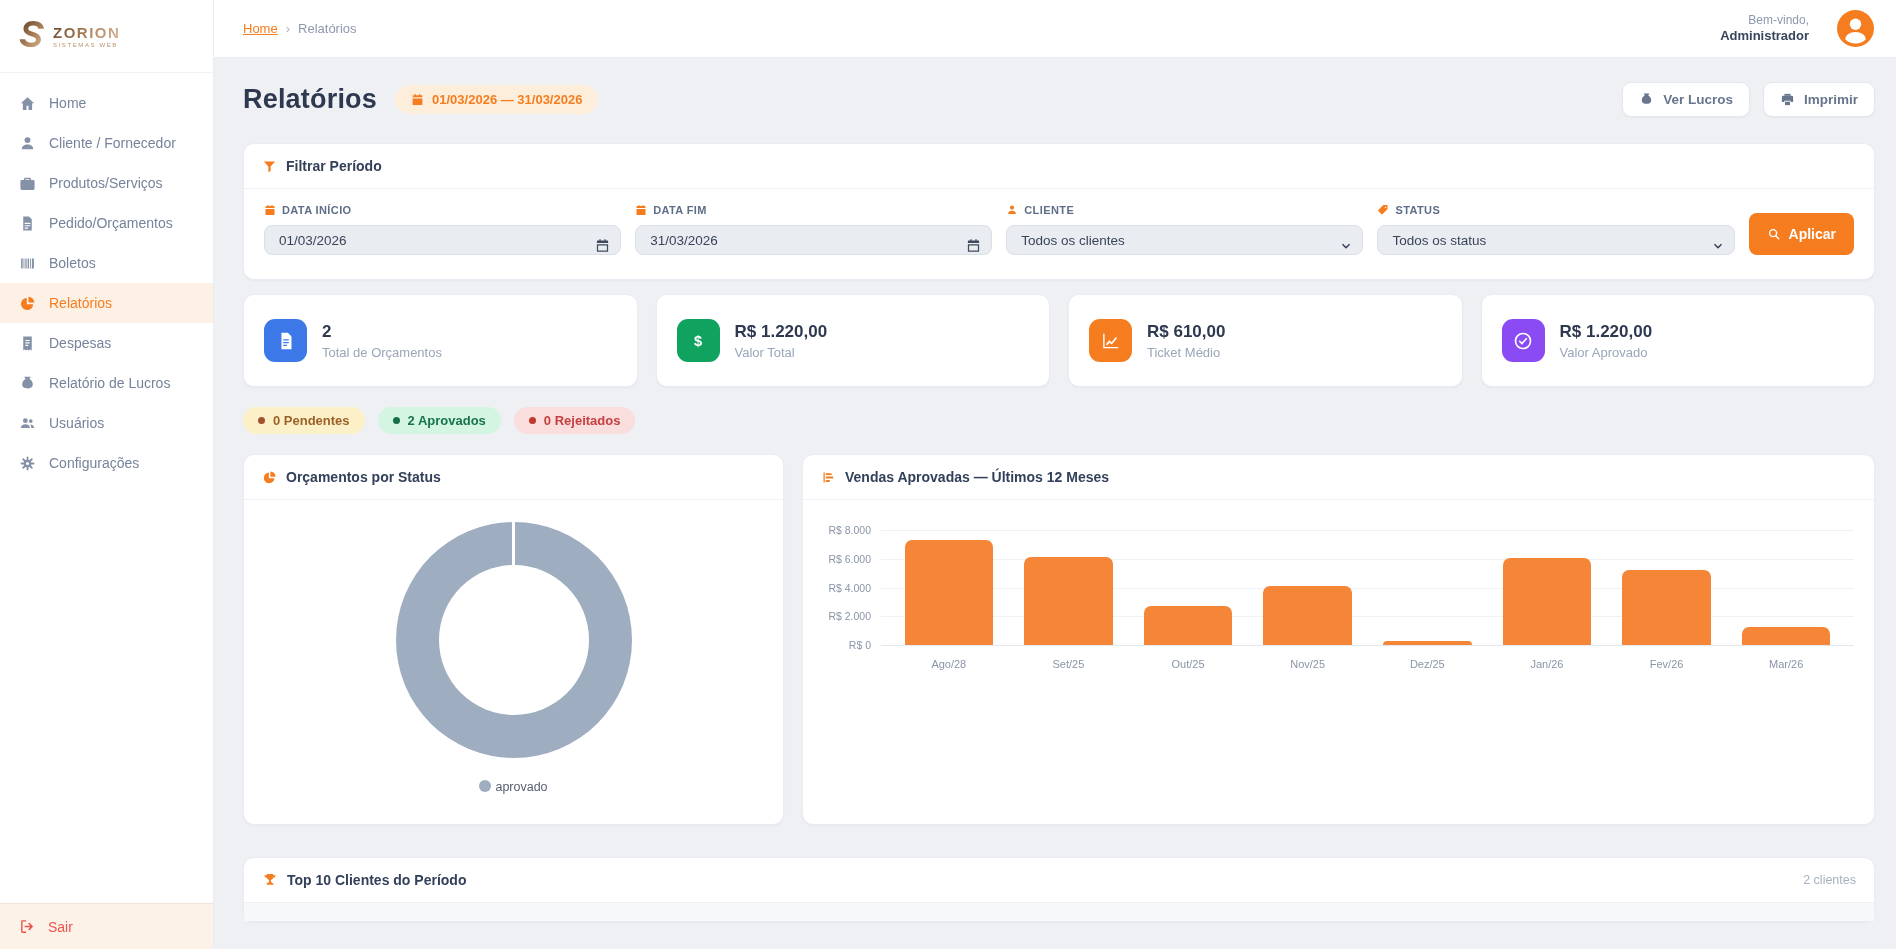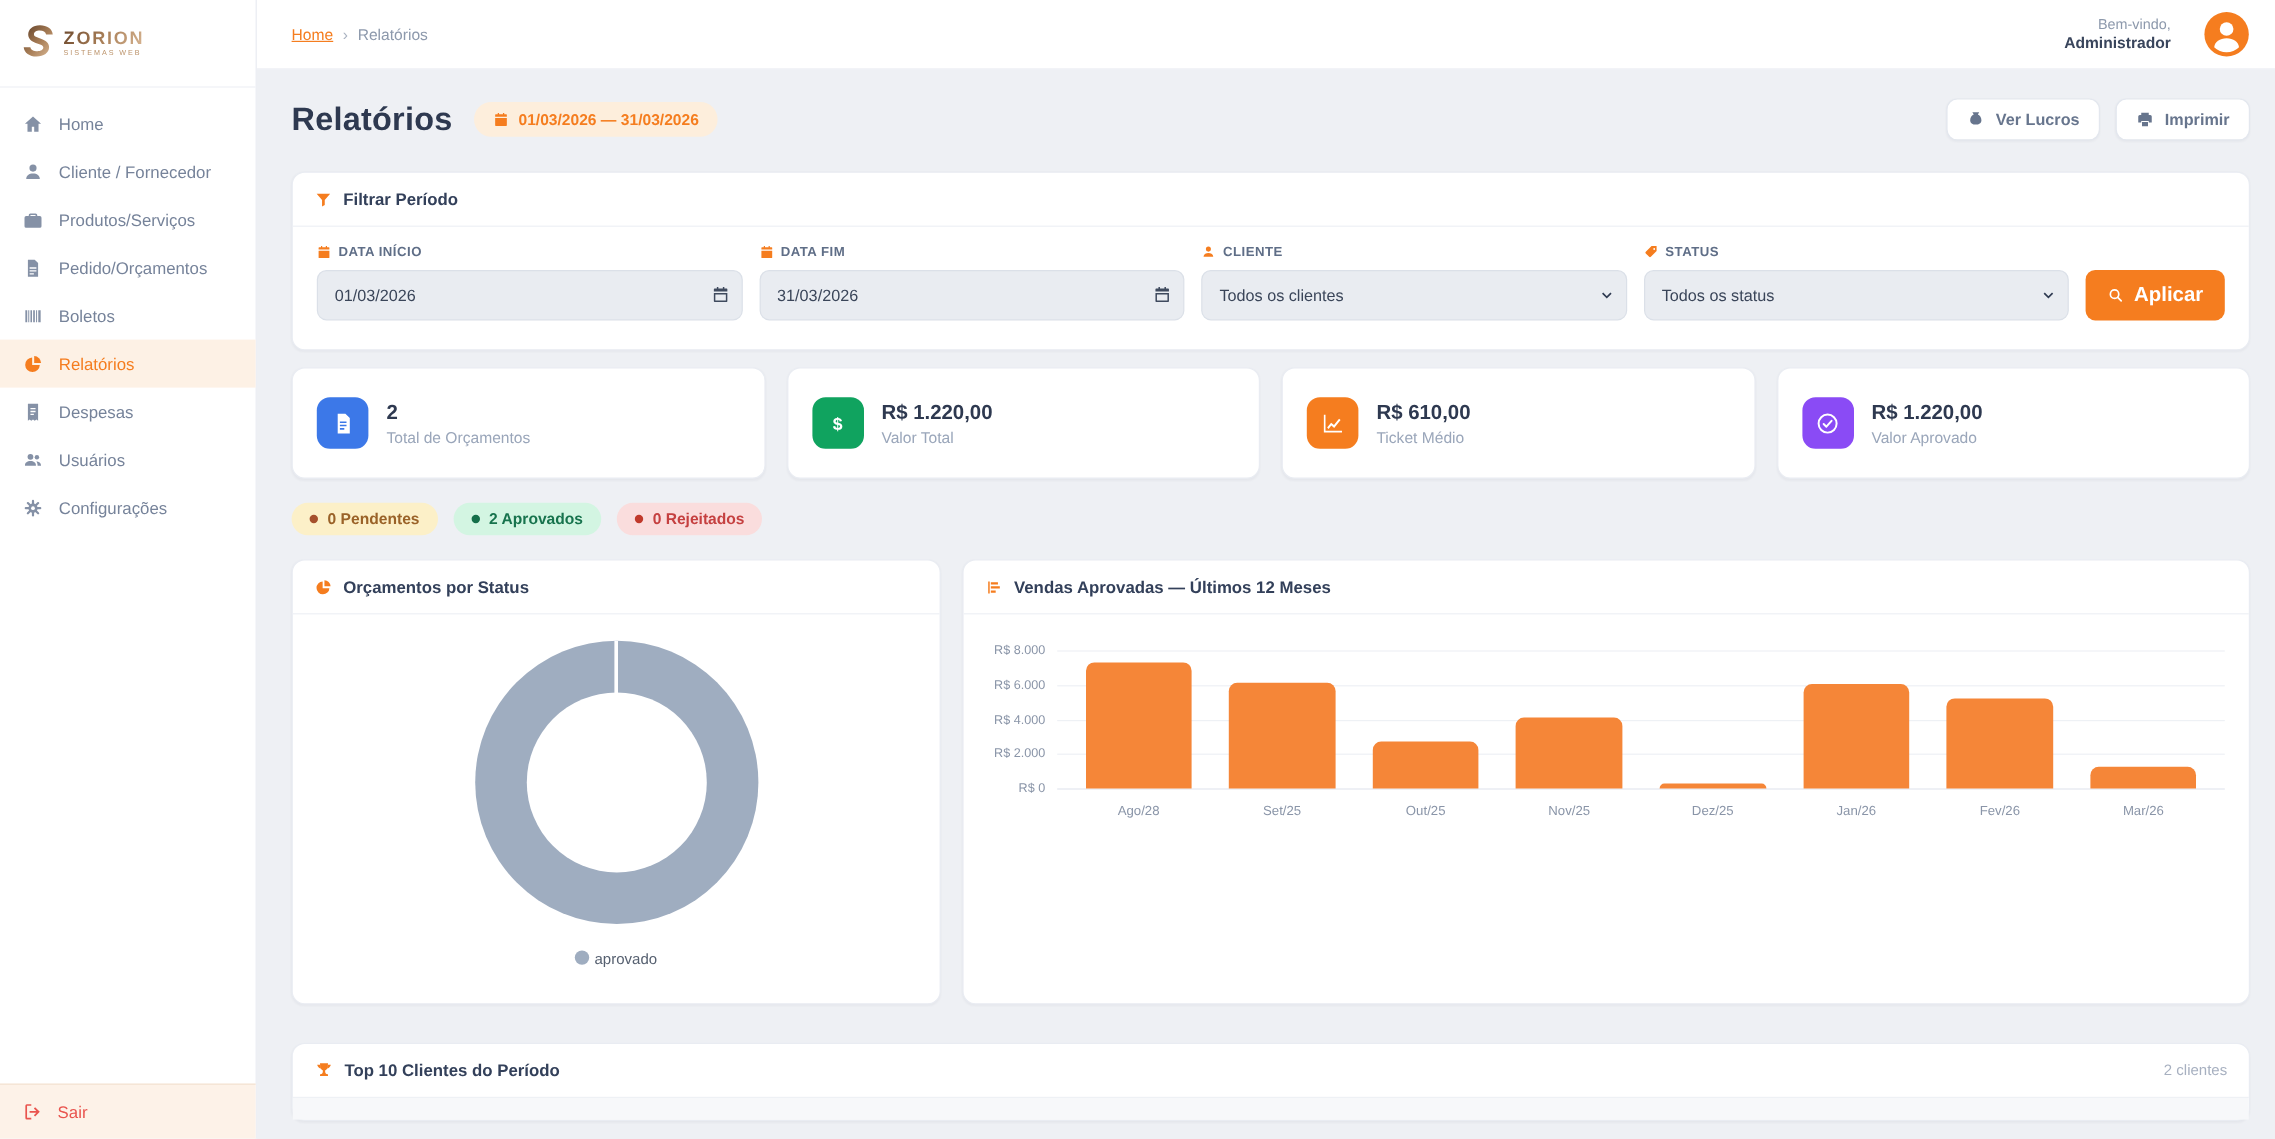--- a/index.html
+++ b/index.html
@@ -91,30 +91,30 @@
   .filter-body {
     display:grid; grid-template-columns:repeat(4,1fr) auto;
     gap:14px; padding:15px 20px 24px; align-items:end;
   }
   .field-label {
     display:flex; align-items:center; gap:6px; font-size:11px; font-weight:bold;
     letter-spacing:.4px; color:#5f6e87; margin-bottom:9px;
   }
   .input-wrap { position:relative; }
   .input, .select {
-    width:100%; height:42px; background:#e9ecf1; border:1px solid #dbe0e8;
+    width:100%; height:30px; background:#e9ecf1; border:1px solid #dbe0e8;
     border-radius:8px; padding:0 14px; font-size:13.5px; color:#3a4559;
     font-family:inherit; outline:none; appearance:none;
   }
   .input { padding-right:36px; }
   .input-cal { position:absolute; right:11px; top:13px; color:#3f4a5e; pointer-events:none; }
   .select-chev { position:absolute; right:10px; top:14px; color:#2f3b52; pointer-events:none; }
   .apply-btn {
     height:42px; padding:0 18px; border:none; border-radius:8px;
-    background:#f57d1f; color:#fff; font-weight:bold; font-size:17px;
+    background:#f57d1f; color:#fff; font-weight:bold; font-size:14px;
     display:flex; align-items:center; gap:8px; cursor:pointer; font-family:inherit;
   }
 
   
   .stats { display:grid; grid-template-columns:repeat(4,1fr); gap:18px; margin-top:14px; }
   .stat-card { display:flex; align-items:center; gap:15px; padding:18px 20px; height:93px; }
   .stat-icon { width:43px; height:43px; border-radius:11px; display:flex; align-items:center; justify-content:center; }
   .stat-value { font-size:17px; font-weight:800; color:#2e3950; }
   .stat-label { font-size:13px; color:#9aa6ba; margin-top:3px; }
 
@@ -235,20 +235,28 @@
         </span>
       <span>Relatórios</span>
     </div>
     <div class="nav-item">
       <span class="ni">
           <svg width="17" height="17" viewBox="0 0 24 24" fill="currentColor">
             <path fill-rule="evenodd" d="M6 2h12v20l-2-1.4-2 1.4-2-1.4L10 22l-2-1.4L6 22zm3 5h6v1.6H9zm0 3.4h6V12H9zm0 3.4h4v1.6H9z"></path>
           </svg>
         </span>
       <span>Despesas</span>
+    </div>
+    <div class="nav-item">
+      <span class="ni">
+          <svg width="17" height="17" viewBox="0 0 24 24" fill="currentColor">
+            <path d="M9.3 5.6 7.4 2.5h9.2l-1.9 3.1c2.5 1.2 4.8 3.8 4.8 7.4 0 4.1-3.2 5.9-7.5 5.9s-7.5-1.8-7.5-5.9c0-3.6 2.3-6.2 4.8-7.4z"></path>
+          </svg>
+        </span>
+      <span>Relatório de Lucros</span>
     </div>
     <div class="nav-item">
       <span class="ni">
           <svg width="17" height="17" viewBox="0 0 24 24" fill="currentColor">
             <circle cx="9" cy="8" r="3.4"></circle>
             <path d="M9 13c-3.8 0-6.5 1.9-6.5 5.4h13C15.5 14.9 12.8 13 9 13z"></path>
             <circle cx="16.6" cy="8.6" r="2.6"></circle>
             <path d="M16 13.3c2.9.3 5.5 2 5.5 5.1h-4.1c0-2-.5-3.8-1.4-5.1z"></path>
           </svg>
         </span>

